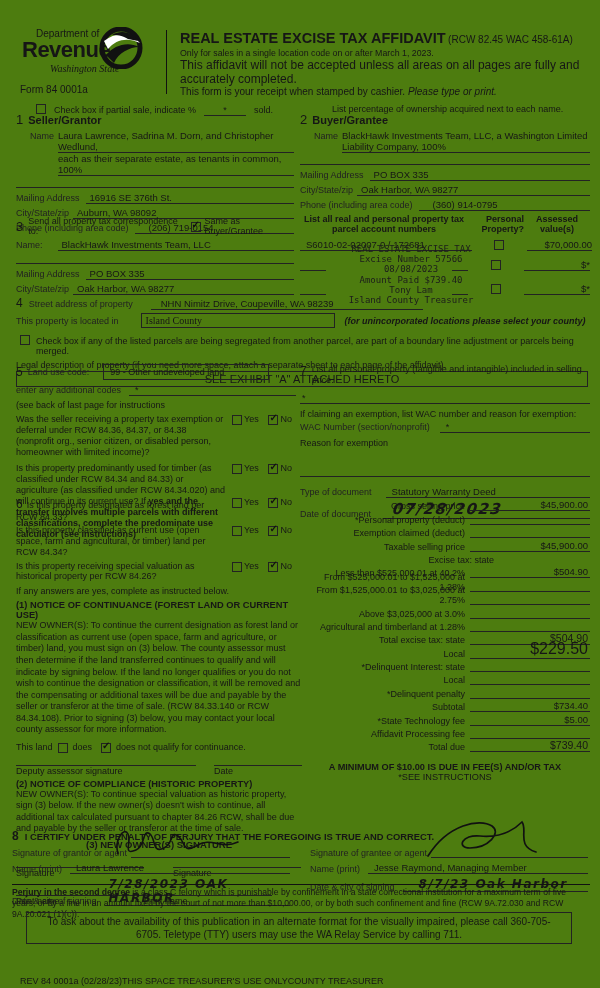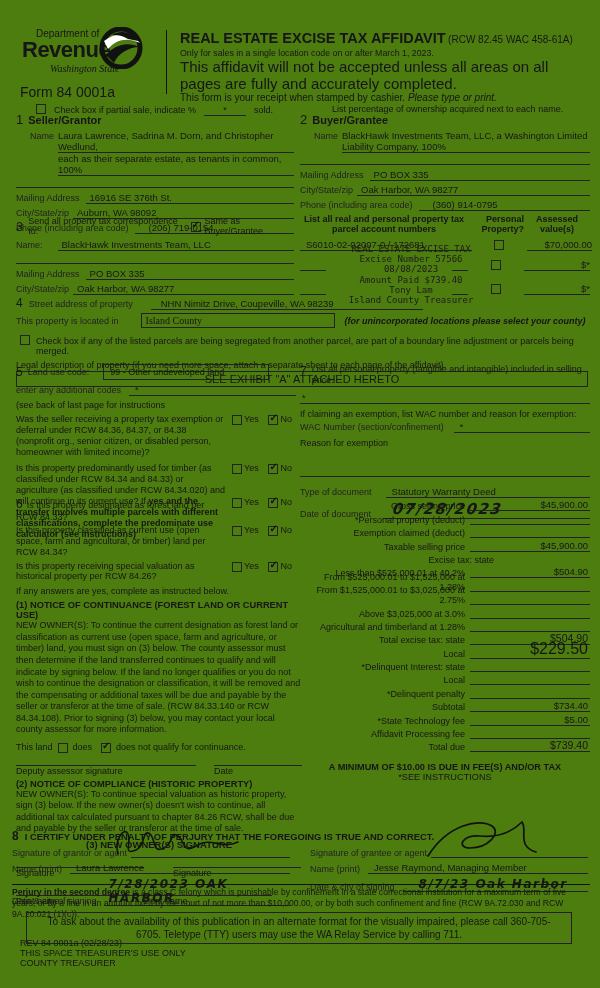--- a/index.html
+++ b/index.html
@@ -39,30 +39,30 @@
     <div style="font-size:10px;margin-left:14px;">Department of</div>
     <div style="font-size:22px;font-weight:bold;letter-spacing:-0.5px;line-height:1;">Revenue</div>
     <div class="serif i" style="font-size:10px;margin-left:28px;margin-top:2px;">Washington State</div>
   </div>
   <svg class="abs" style="left:98px;top:27px;" width="46" height="42" viewBox="0 0 46 42">
     <circle cx="23" cy="21" r="19" fill="none" stroke="#111" stroke-width="5"></circle>
     <path d="M6 14 C18 4, 34 6, 42 16 C30 10, 18 12, 10 22 Z" fill="#fff"></path>
     <path d="M8 28 C16 18, 30 14, 41 20 C32 20, 20 26, 16 36 Z" fill="#111"></path>
     <path d="M14 8 C24 2, 36 6, 40 14 L30 12 C24 8, 18 8, 14 8 Z" fill="#111"></path>
   </svg>
-  <div class="abs" style="left:20px;top:84px;font-size:14px;">Form 84 0001a</div>
+  <div class="abs" style="left:20px;top:84px;font-size:10px;">Form 84 0001a</div>
   <div class="abs" style="left:166px;top:30px;width:1px;height:64px;background:#111;"></div>
 
   <div class="abs" style="left:180px;top:31px;width:412px;">
     <div style="line-height:1.05;">
       <span class="b" style="font-size:14.5px;">REAL ESTATE EXCISE TAX AFFIDAVIT</span>
       <span style="font-size:10px;">(RCW 82.45 WAC 458-61A)</span>
     </div>
     <div style="font-size:8.8px;margin-top:2px;">Only for sales in a single location code on or after March 1, 2023.</div>
-    <div style="font-size:15px;">This affidavit will not be accepted unless all areas on all pages are fully and accurately completed.</div>
+    <div style="font-size:12px;">This affidavit will not be accepted unless all areas on all pages are fully and accurately completed.</div>
     <div style="font-size:10px;">
       <span>This form is your receipt when stamped by cashier.</span>
       <span class="i">Please type or print.</span>
     </div>
   </div>
 
   <div class="abs row" style="left:36px;top:103px;width:290px;gap:8px;">
     <span class="cb"></span>
     <span>Check box if partial sale, indicate %</span>
     <span class="ul" style="width:42px;text-align:center;">*</span>
@@ -336,21 +336,21 @@
   </div>
 
   <div class="abs" style="left:300px;top:364px;width:290px;">
     <div class="row" style="align-items:flex-start;">
       <span style="font-size:12px;margin-right:5px;">7</span>
       <span style="line-height:1.25;">List all personal property (tangible and intangible) included in selling price.</span>
     </div>
     <div class="ul" style="margin-top:6px;padding-left:2px;">*</div>
     <div style="margin-top:5px;">If claiming an exemption, list WAC number and reason for exemption:</div>
     <div class="row" style="margin-top:3px;">
-      <span class="lbl">WAC Number (section/confinement)</span>
+      <span class="lbl">WAC Number (section/nonprofit)</span>
       <span class="ul fill" style="margin-left:10px;padding-left:6px;">*</span>
     </div>
     <div style="margin-top:5px;">Reason for exemption</div>
     <div class="ul" style="height:28px;"></div>
     <div class="row" style="margin-top:9px;">
       <span class="lbl">Type of document</span>
       <span class="ul fill val" style="margin-left:14px;padding-left:6px;">Statutory Warranty Deed</span>
     </div>
     <div class="row" style="margin-top:2px;align-items:flex-end;">
       <span class="lbl">Date of document</span>
@@ -481,19 +481,19 @@
   <svg class="sig" style="left:418px;top:818px;" width="130" height="44" viewBox="0 0 130 44">
     <path d="M10 38 C30 6, 62 0, 74 8 C84 15, 70 30, 52 30 C38 30, 44 16, 62 18 C84 20, 96 12, 104 4 C110 12, 98 28, 118 34" fill="none" stroke="#111" stroke-width="1.7" stroke-linecap="round"></path>
   </svg>
 
   <div class="abs" style="left:12px;top:884px;width:578px;border-top:1.5px solid #111;padding-top:2px;font-size:8.6px;line-height:1.3;">
     <span class="b">Perjury in the second degree</span><span> is a class C felony which is punishable by confinement in a state correctional institution for a maximum term of five years, or by a fine in an amount fixed by the court of not more than $10,000.00, or by both such confinement and fine (RCW 9A.72.030 and RCW 9A.20.021 (1)(c)).</span>
   </div>
 
   <div class="abs boxed" style="left:26px;top:912px;width:546px;border-width:1.5px;text-align:center;font-size:10px;line-height:1.3;padding:2px 14px;box-sizing:border-box;">To ask about the availability of this publication in an alternate format for the visually impaired, please call 360-705-6705. Teletype (TTY) users may use the WA Relay Service by calling 711.</div>
 
-  <div class="abs row" style="left:20px;top:938px;width:562px;justify-content:flex-start;flex-direction:column;">
+  <div class="abs row" style="left:20px;top:976px;width:562px;justify-content:flex-start;">
     <span>REV 84 0001a (02/28/23)</span>
     <span>THIS SPACE TREASURER'S USE ONLY</span>
     <span>COUNTY TREASURER</span>
   </div>
 
 </div>
 
 </body></html>

